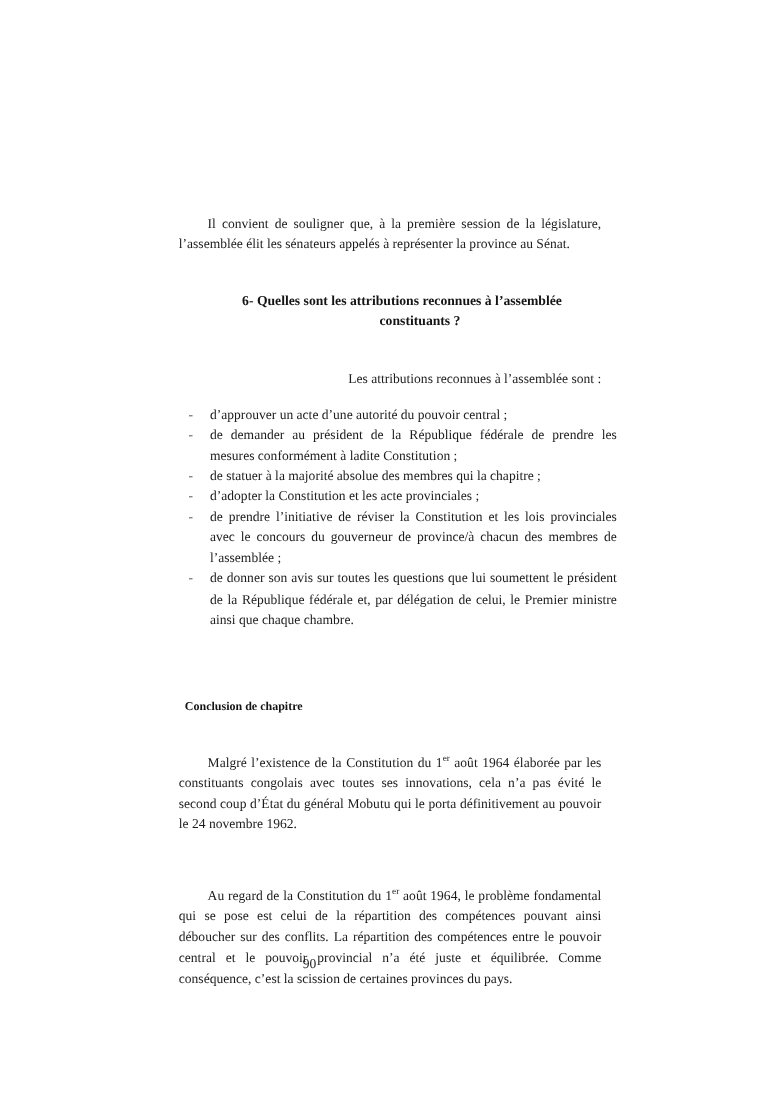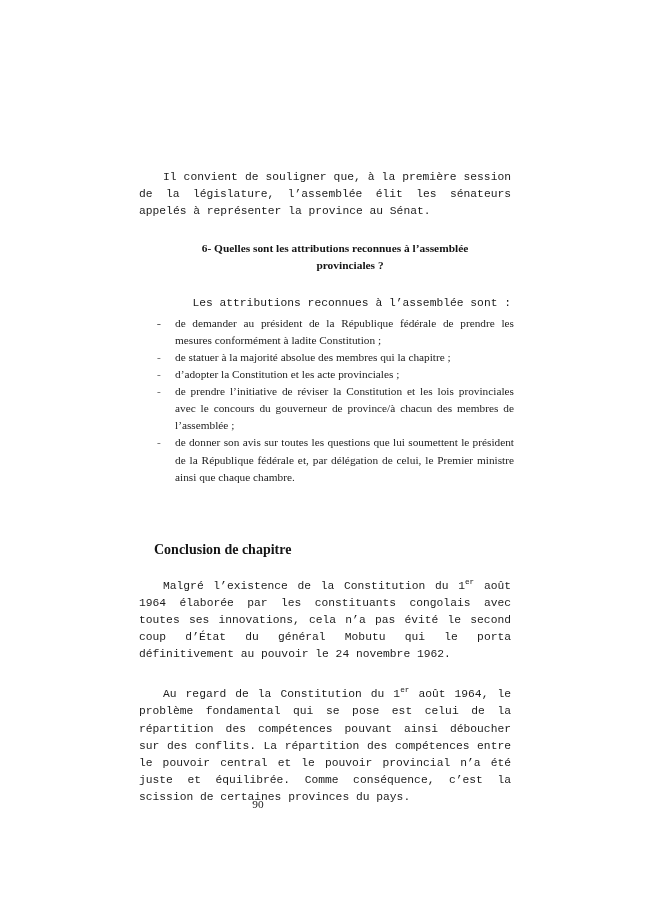--- a/index.html
+++ b/index.html
@@ -28,27 +28,26 @@
   }
 
   .text-block {
     position: absolute;
     left: 136px;
     top: 166px;
     width: 378px;
   }
 
   p, .para {
-    margin: 3px;
+    margin: 13px;
     font-size: 11.3px;
     line-height: 17.1px;
     text-align: justify;
     text-justify: inter-word;
     color: #1c1c1c;
-    font-family: Liberation Mono, monospace;
   }
 
   .para.indent {
     text-indent: 24px;
   }
   .gap-md { height: 17px; }
   .gap-xl { height: 38px; }
 
   h2.section-heading {
     margin: 0;
@@ -61,21 +60,21 @@
     text-indent: -0px;
     width: 330px;
   }
   h2.section-heading .hang {
     display: block;
     padding-left: 30px;
   }
 
   h3.conclusion-heading {
     margin: 0;
-    font-size: 14px;
+    font-size: 10px;
     line-height: 17.2px;
     font-weight: bold;
     text-align: left;
     color: #141414;
     padding-left: 18px;
   }
 
   ul.attrib-list {
     list-style: none;
     margin: 0;
@@ -128,30 +127,31 @@
 <div class="page">
 
   <div class="text-block">
 
     <p class="para indent">Il convient de souligner que, à la première session de la législature, l’assemblée élit les sénateurs appelés à représenter la province au Sénat.</p>
 
     <div class="gap-md"></div>
 
     <h2 class="section-heading">
       <span>6- Quelles sont les attributions reconnues à l’assemblée</span>
-      <span class="hang">provinciales ?</span>
+      <span class="hang">constituants ?</span>
     </h2>
 
     <div class="gap-md"></div>
 
     <p class="para lead-line">Les attributions reconnues à l’assemblée sont :</p>
 
     <ul class="attrib-list">
       <li>
         <span class="dash">-</span>
+        <span>d’approuver un acte d’une autorité du pouvoir central ;</span>
       </li>
       <li>
         <span class="dash">-</span>
         <span>de demander au président de la République fédérale de prendre les mesures conformément à ladite Constitution ;</span>
       </li>
       <li>
         <span class="dash">-</span>
         <span>de statuer à la majorité absolue des membres qui la chapitre ;</span>
       </li>
       <li>

